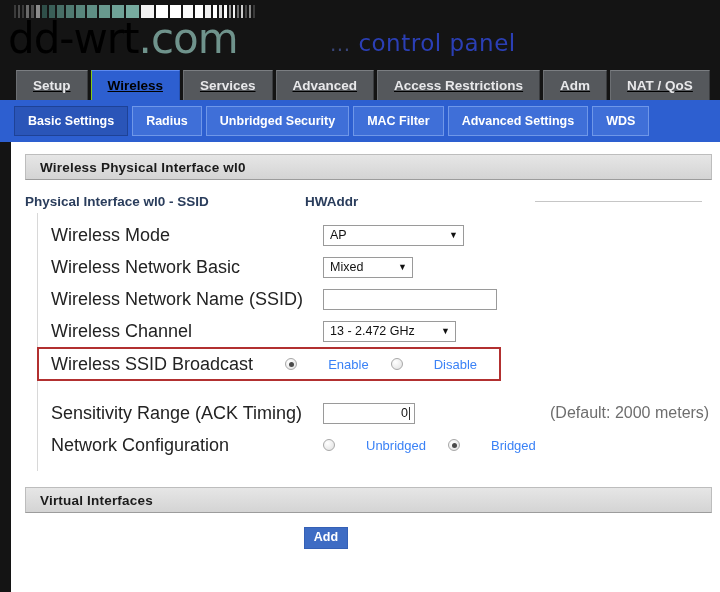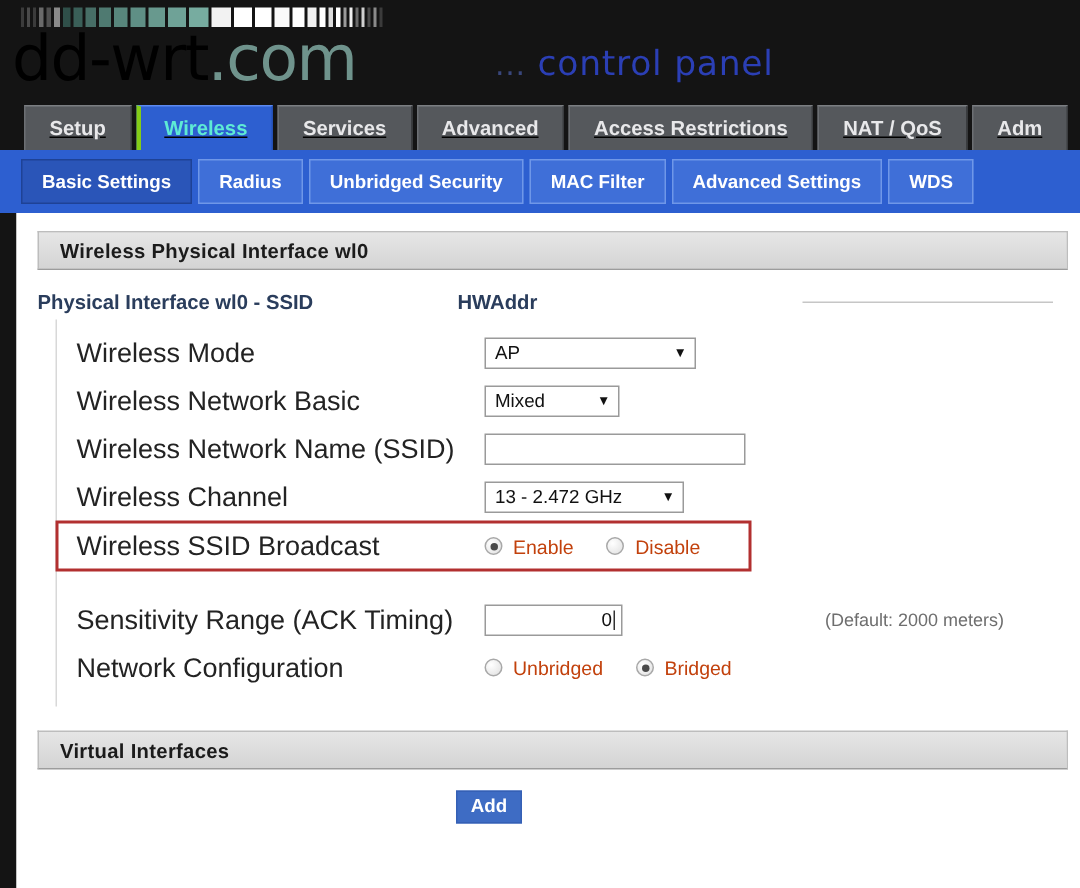--- a/index.html
+++ b/index.html
@@ -78,23 +78,23 @@
     margin-right: 3px;
     border-top: 1px solid #7b7e82;
     border-left: 1px solid #6c6f73;
     border-right: 1px solid #3a3c3f;
     box-sizing: border-box;
     white-space: nowrap;
     font-family: "Liberation Sans", sans-serif;
   }
   .tab.active {
     background: #2d5fd0;
-    color: #5eead4;
+    color: #000000;
     border-top: 1px solid #5d8af0;
-    border-left: 3px solid #84cc16;
+    border-left: 1px solid #84cc16;
     border-right: 1px solid #2450b4;
   }
 
   
   .subrow {
     position: absolute; left: 0; top: 100px;
     width: 720px; height: 42px;
     background: #2d5fd0;
     display: flex;
     align-items: center;
@@ -237,22 +237,23 @@
     width: 1px; height: 13px;
     background: #333;
     margin-left: 1px;
   }
 
   .radiogrp { display: flex; align-items: center; }
   .radio {
     display: flex; align-items: center;
     margin-right: 22px;
     font-size: 13px;
-    color: #c2410c;
-    white-space: nowrap;
+    color: #3b82f6;
+    white-space: nowrap;
+    gap: 24px;
   }
   .radio .dot {
     width: 12px; height: 12px;
     border-radius: 50%;
     border: 1px solid #a8a8a8;
     background: radial-gradient(circle at 35% 32%, #ffffff 0%, #e9e9e9 70%, #dcdcdc 100%);
     margin-right: 7px;
     position: relative;
     box-sizing: border-box;
     flex: 0 0 auto;
@@ -270,21 +271,21 @@
     border: 2px solid #b23030;
     height: 34px;
     margin-left: -1px;
     width: 464px;
     padding-left: 12px;
   }
 
   .hint {
     position: absolute;
     left: 512px;
-    font-size: 12px;
+    font-size: 16px;
     color: #6e6e6e;
     white-space: nowrap;
   }
 
   .spacer-row { height: 16px; }
 
   .addwrap {
     margin-top: 14px;
     display: flex;
     justify-content: center;
@@ -348,22 +349,22 @@
     <span>control panel</span>
   </div>
 </div>
 
 <div class="tabrow" id="main-tabs">
     <div class="tab">Setup</div>
     <div class="tab active">Wireless</div>
     <div class="tab">Services</div>
     <div class="tab">Advanced</div>
     <div class="tab">Access Restrictions</div>
+    <div class="tab">Adm</div>
     <div class="tab">NAT / QoS</div>
-    <div class="tab">Adm</div>
   </div>
 
 <div class="subrow" id="sub-tabs">
     <div class="subtab active">Basic Settings</div>
     <div class="subtab">Radius</div>
     <div class="subtab">Unbridged Security</div>
     <div class="subtab">MAC Filter</div>
     <div class="subtab">Advanced Settings</div>
     <div class="subtab">WDS</div>
   </div>

